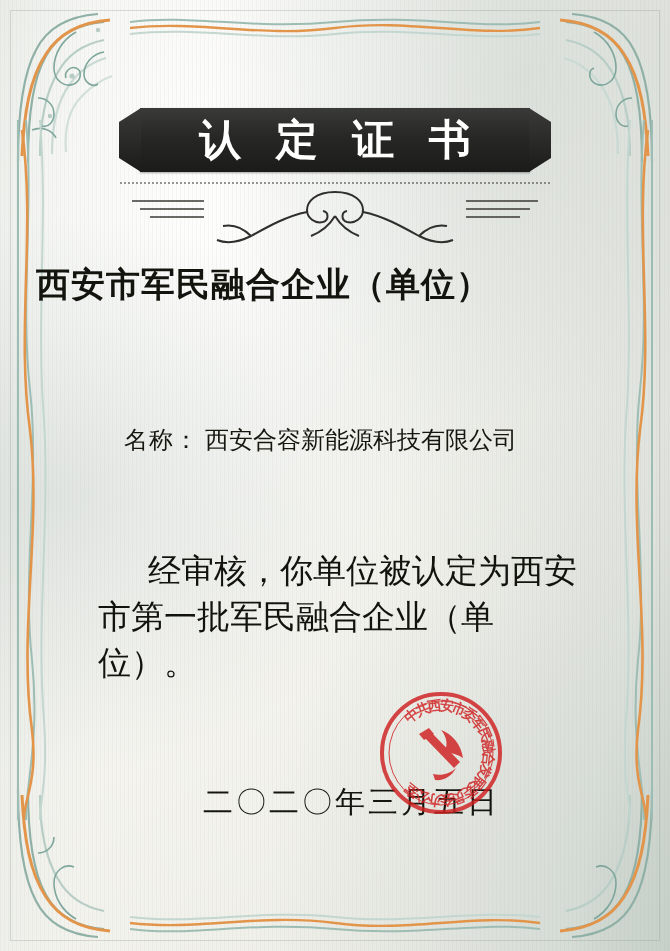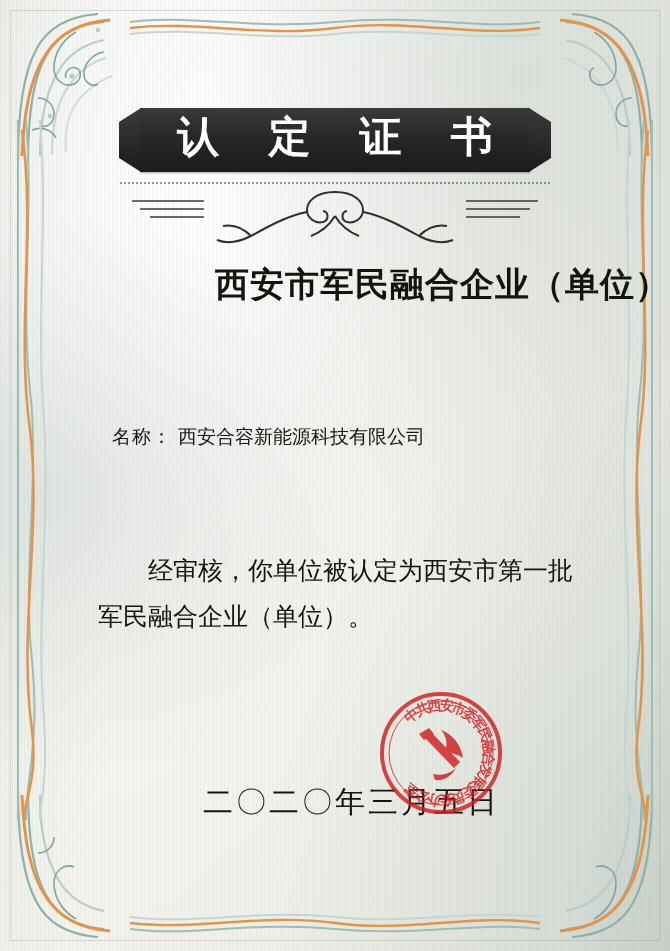--- a/index.html
+++ b/index.html
@@ -110,21 +110,21 @@
     top: 108px;
     width: 390px;
     height: 64px;
     line-height: 64px;
     text-align: center;
     color: #ffffff;
     font-size: 42px;
     letter-spacing: 12px;
     text-indent: 12px;
     font-weight: bold;
-    font-family: Liberation Mono, monospace;
+    font-family: Liberation Serif, serif;
     z-index: 4;
   }
 
   .dotted-rule {
     position: absolute;
     height: 0;
     border-top: 2px dotted rgba(70,70,66,0.55);
   }
   #rule-top { left: 120px; right: 120px; top: 182px; }
 
@@ -144,64 +144,64 @@
     width: 280px;
     height: 62px;
   }
 
   
   #subject-line {
     position: absolute;
     left: 0;
     right: 0;
     top: 262px;
-    text-align: right;
+    text-align: left;
     font-size: 34px;
     font-weight: bold;
     color: #14140f;
     letter-spacing: 1px;
     font-family: "DejaVu Serif", serif;
     padding-left: 36px;
   }
 
   #cert-number {
     position: absolute;
     right: 48px;
     top: 350px;
     font-size: 18px;
     color: #17170f;
     letter-spacing: 0.5px;
     font-family: "DejaVu Serif", serif;
   }
 
   .field-row {
     position: absolute;
-    left: 112px;
-    font-size: 19px;
+    left: 124px;
+    font-size: 24px;
     color: #16160f;
     white-space: nowrap;
   }
   #field-name { top: 424px; }
   #field-addr { top: 472px; }
   .field-label {
     font-family: "DejaVu Serif", serif;
     letter-spacing: 1px;
   }
   .field-value {
     font-family: "DejaVu Serif", serif;
     letter-spacing: 0px;
     margin-left: 6px;
   }
 
   #body-paragraph {
     position: absolute;
     left: 98px;
     right: 78px;
     top: 548px;
-    font-size: 25px;
+    font-size: 33px;
     line-height: 46px;
     color: #13130e;
     text-align: left;
     text-indent: 50px;
     font-family: "DejaVu Serif", serif;
   }
 
   #issuer {
     position: absolute;
     right: 62px;

